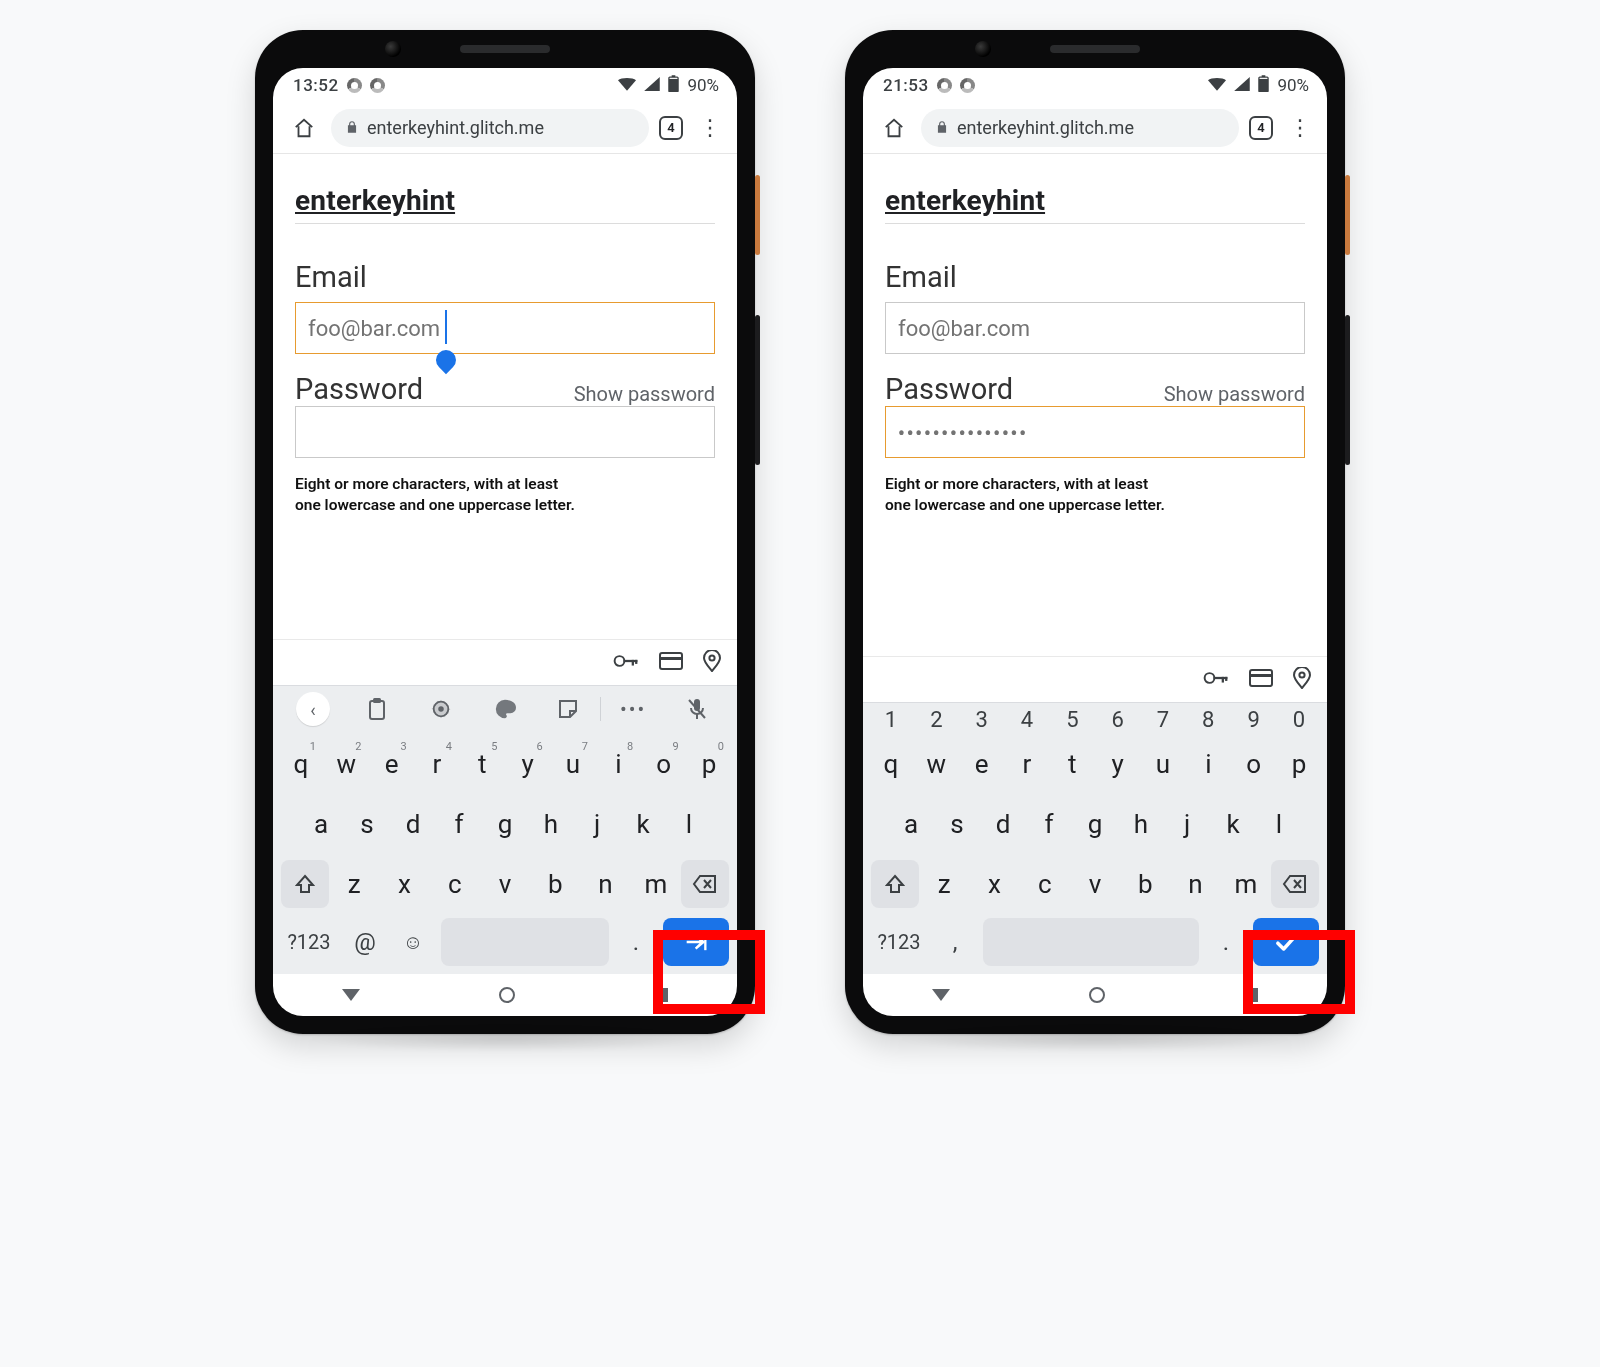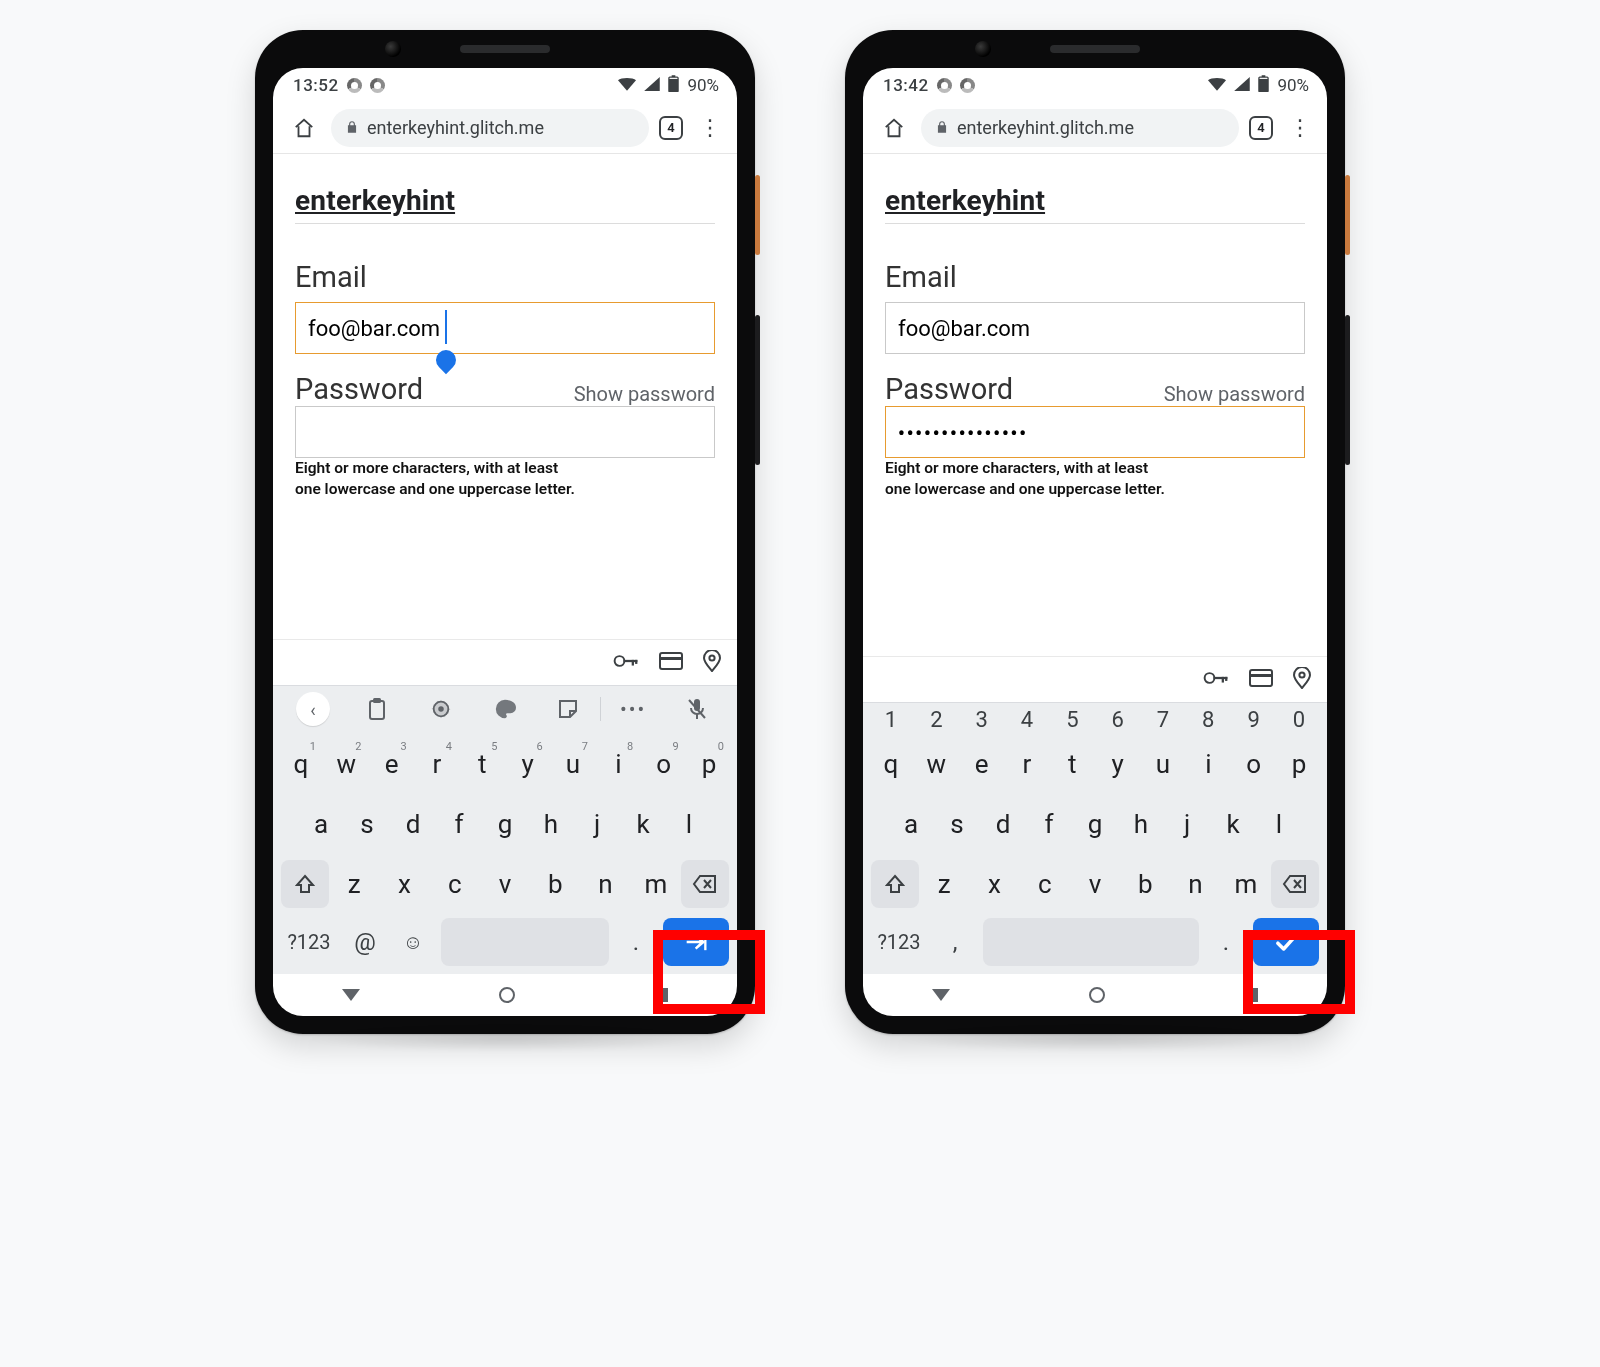--- a/index.html
+++ b/index.html
@@ -89,34 +89,34 @@
   }
   h1.title {
     margin:16px 0 6px; font-size:28px; font-weight:700; letter-spacing:.2px;text-decoration:underline;
   }
   .hr { height:1px; background:#dcdcdc; margin-bottom:30px; }
   .field-label { font-size:29px; color:#333; margin:6px 0 8px; }
   .label-row { display:flex; justify-content:space-between; align-items:flex-end; }
   .hint-link { font-size:20px; color:#5f6368; }
   .input {
     width:100%; height:52px; border:1px solid #c9c9c9; font-size:22px;
-    padding:0 12px; background:#fff; color:#000000;
+    padding:0 12px; background:#fff; color:#737373;
   }
   .input.focused { border:1.5px solid #e79b2f; }
   .caret-wrap { position:relative; }
   .caret {
     position:absolute; top:8px; height:34px; width:2px; background:#1a73e8;
   }
   .text-handle {
     position:absolute; width:20px; height:20px; background:#1a73e8;
     border-radius:50% 50% 50% 0; transform: rotate(-45deg);
   }
   .help {
     font-size:15.5px; line-height:1.35; font-weight:600; color:#111;
-    margin-top:0;
+    margin-top:16px;
   }
   .gap18{height:18px;}
 
   
   .kb-accessory {
     height:46px; border-top:1px solid #e9e9e9;
     display:flex; justify-content:flex-end; align-items:center; gap:20px;
     padding:0 16px; color:#3c4043;
   }
 
@@ -407,21 +407,21 @@
   <div class="phone">
     <div class="speaker"></div>
     <div class="cam"></div>
     <div class="side-btn power"></div>
     <div class="side-btn vol"></div>
 
     <div class="screen">
 
       <div class="statusbar">
         <div class="sb-left">
-          <span class="sb-time">13:42</span>
+          <span class="sb-time">21:53</span>
           <span class="chrome-dot"></span>
           <span class="chrome-dot"></span>
         </div>
         <div class="sb-right">
           <span><svg width="18" height="14" viewBox="0 0 24 18">
                 <path fill="#3c4043" d="M12 18 24 4C20 0 4 0 0 4Z"></path>
               </svg></span>
           <span><svg width="16" height="14" viewBox="0 0 20 18">
                 <path fill="#3c4043" d="M0 18 20 18 20 0Z"></path>
               </svg></span>

